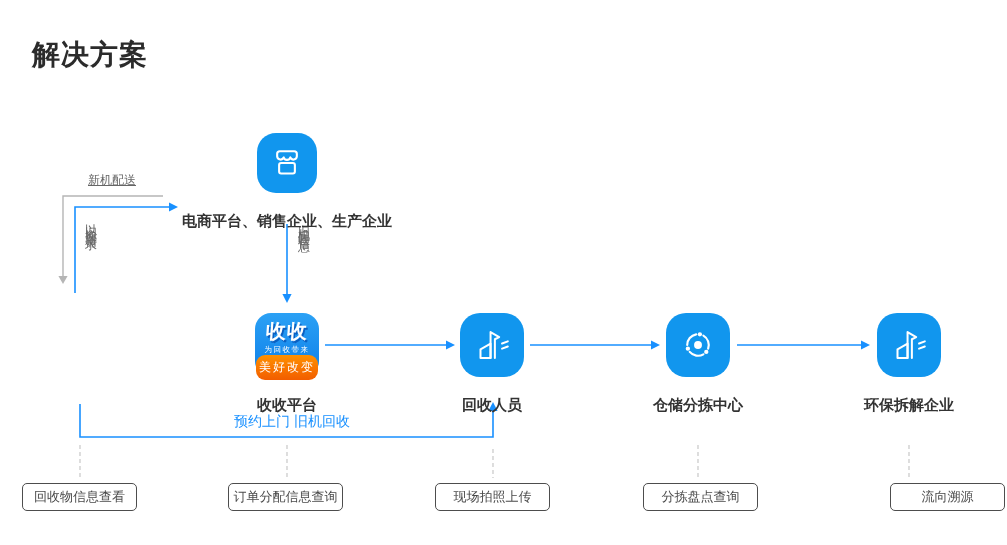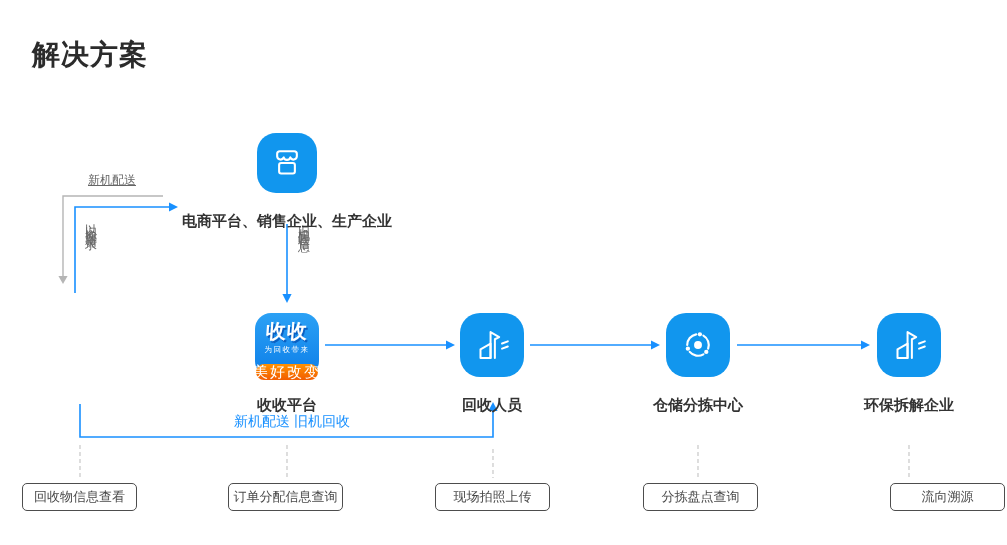--- a/index.html
+++ b/index.html
@@ -35,24 +35,24 @@
     width:64px;height:64px;border-radius:16px;position:relative;flex:0 0 auto;
     background:linear-gradient(180deg,#2ba1f5 0%,#0d7ee8 100%);
     display:flex;flex-direction:column;align-items:center;
   }
   .logo-name{
     margin-top:7px;font-size:20px;font-weight:bold;color:#fff;line-height:22px;
     transform:skewX(-4deg);text-shadow:1.5px 1.5px 0 #0b5fc0;letter-spacing:1px;
   }
   .logo-tagline{font-size:7.5px;color:#fff;margin-top:3px;letter-spacing:1.5px;white-space:nowrap;}
   .logo-ribbon{
-    position:absolute;left:1px;right:1px;bottom:-3px;height:16px;border-radius:9px;
+    position:absolute;left:1px;right:1px;bottom:-3px;height:25px;border-radius:9px;
     background:linear-gradient(180deg,#ff9100,#f25d00);
     display:flex;align-items:center;justify-content:center;
-    font-size:15px;color:#fff;letter-spacing:2px;white-space:nowrap;
+    font-size:12px;color:#fff;letter-spacing:2px;white-space:nowrap;
   }
 
   .edge-label{position:absolute;font-size:12px;color:var(--edge-text);white-space:nowrap;}
   .vtext{writing-mode:vertical-lr;letter-spacing:3px;}
   .appointment-label{
     position:absolute;left:187px;top:413px;width:210px;text-align:center;
     font-size:14px;color:var(--accent-blue);white-space:nowrap;
   }
   .fbox{
     position:absolute;top:483px;width:115px;height:28px;box-sizing:border-box;
@@ -102,21 +102,21 @@
       <path class="dashline" d="M287 445 V478"></path>
       <path class="dashline" d="M493 449 V478"></path>
       <path class="dashline" d="M698 445 V478"></path>
       <path class="dashline" d="M909 445 V478"></path>
     </g>
   </svg>
 
   <div class="edge-label" style="left:88px;top:172px;text-decoration:underline;">新机配送</div>
   <div class="edge-label vtext" style="left:82px;top:214px;">以旧换新需求</div>
   <div class="edge-label vtext" style="left:295px;top:216px;">旧机回收信息</div>
-  <div class="appointment-label">新机配送 旧机回收</div>
+  <div class="appointment-label">预约上门 旧机回收</div>
 
   <div class="node node--top" style="left:137px;top:133px;width:300px;">
     <div class="icon">
       <svg width="42" height="42" viewBox="0 0 64 64" fill="none" stroke="#fff" stroke-width="3.2" stroke-linejoin="round" stroke-linecap="round">
         <path d="M17 22 v-4 a4 4 0 0 1 4 -4 h22 a4 4 0 0 1 4 4 v4 a5.2 5.2 0 0 1 -10 1.5 a5.2 5.2 0 0 1 -10 0 A5.2 5.2 0 0 1 17 22 Z"></path>
         <rect x="20" y="32" width="24" height="16" rx="3"></rect>
       </svg>
     </div>
     <div class="label">电商平台、销售企业、生产企业</div>
   </div>

